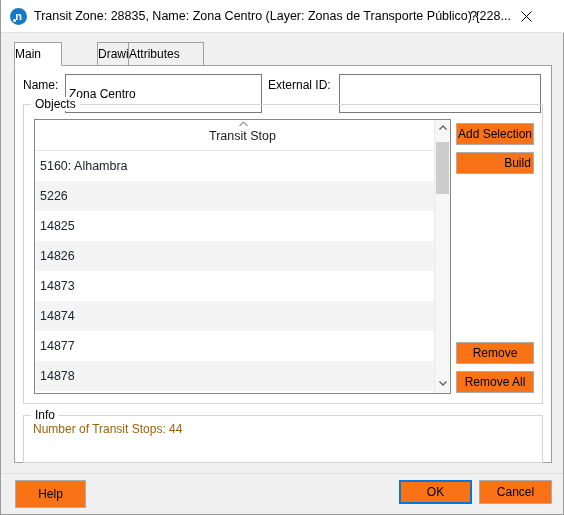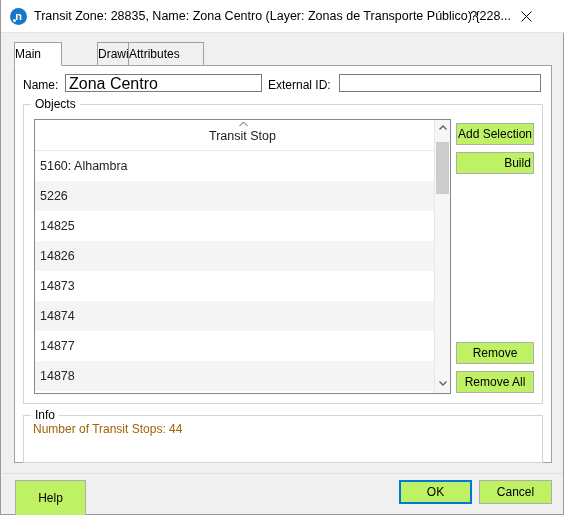--- a/index.html
+++ b/index.html
@@ -130,24 +130,24 @@
   }
   .lbl-name { left: 22px; top: 78px; }
   .lbl-extid { left: 267px; top: 78px; }
 
   .tfield {
     position: absolute;
     box-sizing: border-box;
     border: 1px solid #7a7a7a;
     background: #ffffff;
     font-family: "Liberation Sans", sans-serif;
-    font-size: 16px;
+    font-size: 12px;
     color: #000;
     padding: 0 3px;
-    height: 18px;
+    height: 39px;
     line-height: 19px;
     outline: none;
   }
   .f-name  { left: 64px;  top: 74px; width: 197px; }
   .f-extid { left: 338px; top: 74px; width: 202px; }
 
   
   .group {
     position: absolute;
     box-sizing: border-box;
@@ -251,21 +251,21 @@
     height: 52px;
     background: #cdcdcd;
     cursor: default;
   }
 
   
   .btn {
     position: absolute;
     box-sizing: border-box;
     border: 1px solid #adadad;
-    background: #bef264;
+    background: #f97316;
     font-family: "Liberation Sans", sans-serif;
     font-size: 12px;
     color: #000;
     text-align: center;
     cursor: default;
     padding: 0;
     white-space: nowrap;
   }
   .b-add    { left: 455px; top: 123px; width: 78px; height: 22px; }
   .b-build  { left: 455px; top: 152px; width: 78px; height: 22px; padding-left: 45px; }
@@ -283,21 +283,21 @@
 
   
   .bottombar {
     position: absolute;
     left: 1px; top: 473px;
     width: 561px;
     height: 40px;
     background: #f0f0f0;
     border-top: 1px solid #dfdfdf;
   }
-  .b-help   { left: 14px; top: 480px; width: 71px; height: 36px; }
+  .b-help   { left: 14px; top: 480px; width: 71px; height: 28px; }
   .b-ok     { left: 398px; top: 480px; width: 73px; height: 24px;
               border: 2px solid #0078d7; }
   .b-cancel { left: 478px; top: 480px; width: 73px; height: 24px; }
 </style>
 </head>
 <body>
 
 <div class="window">
 
   <div class="titlebar">

